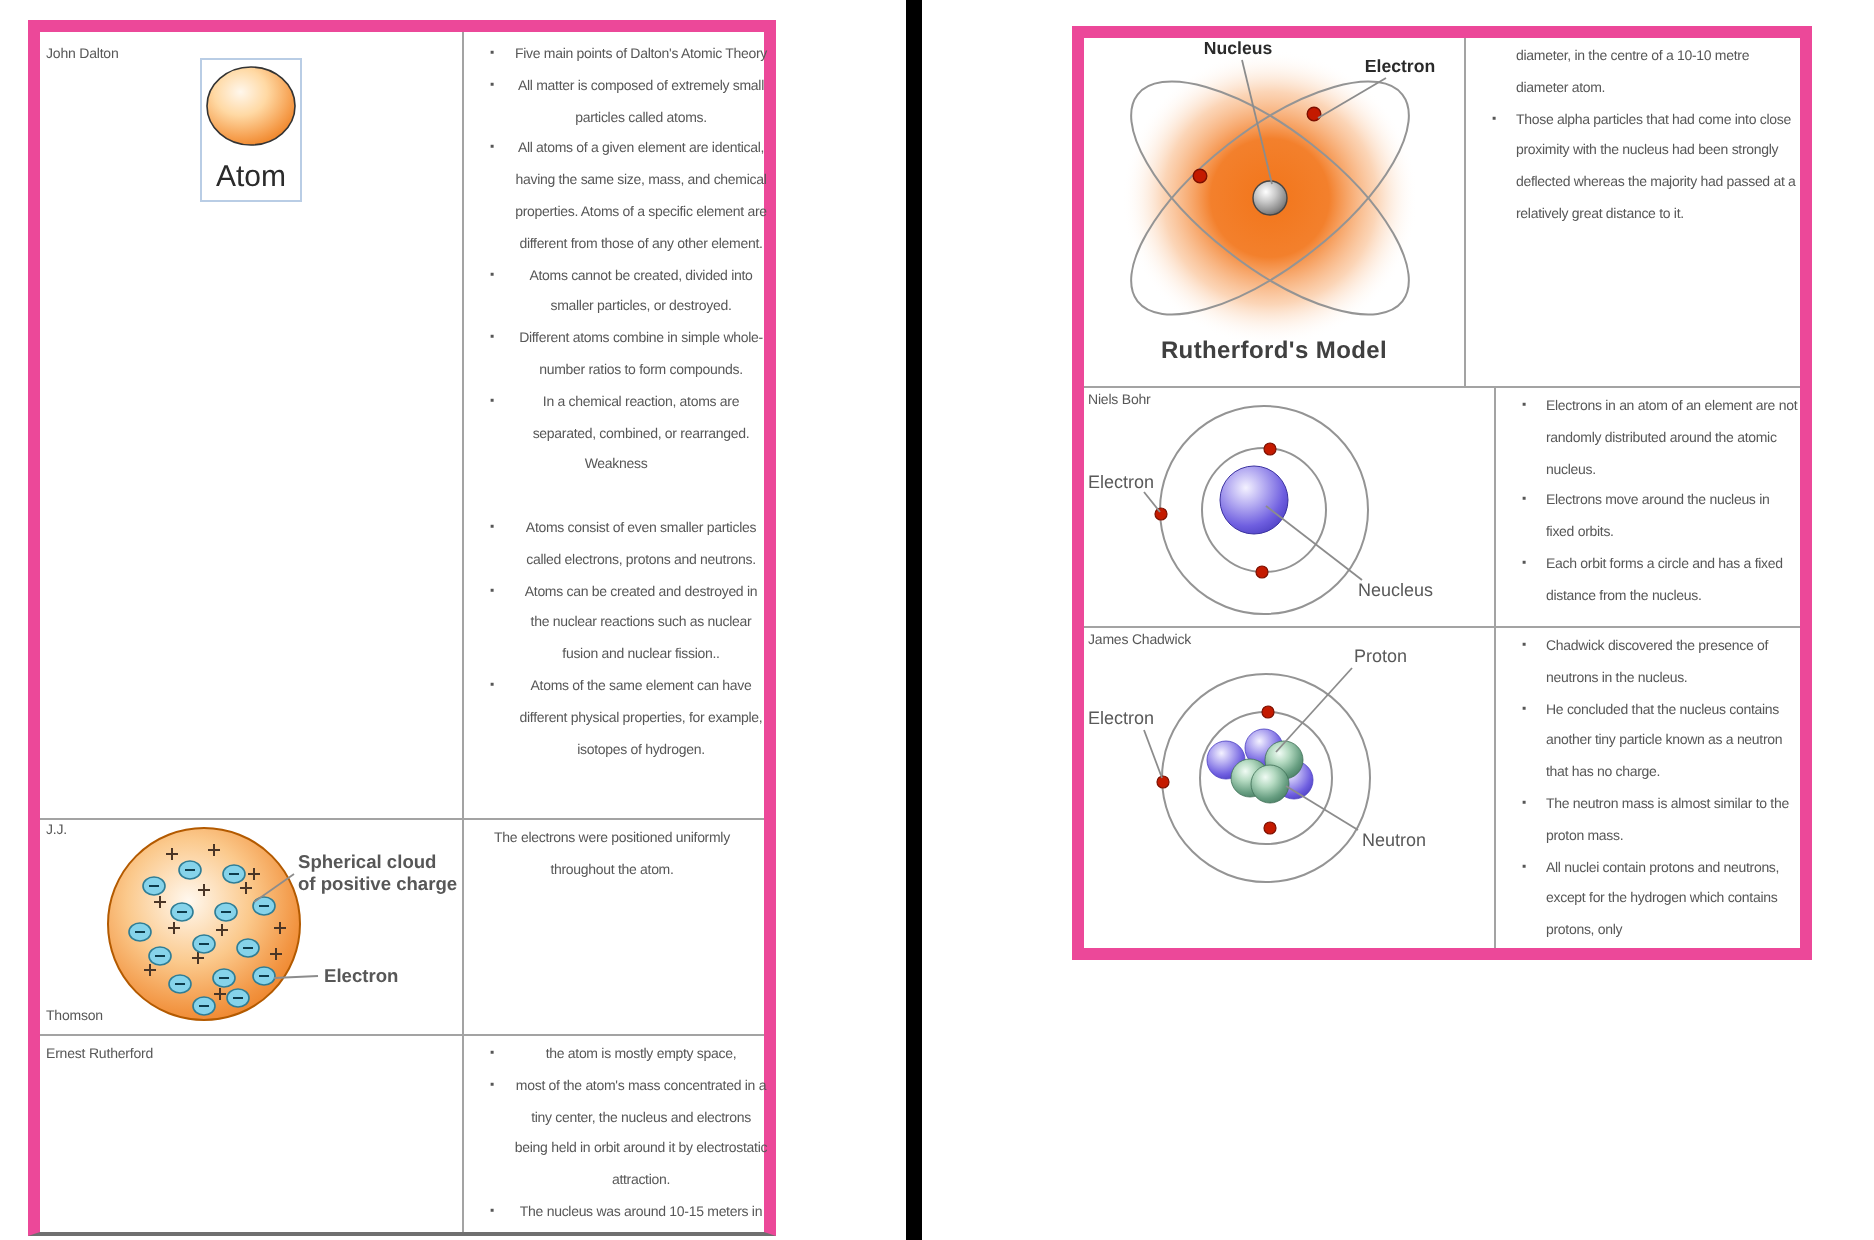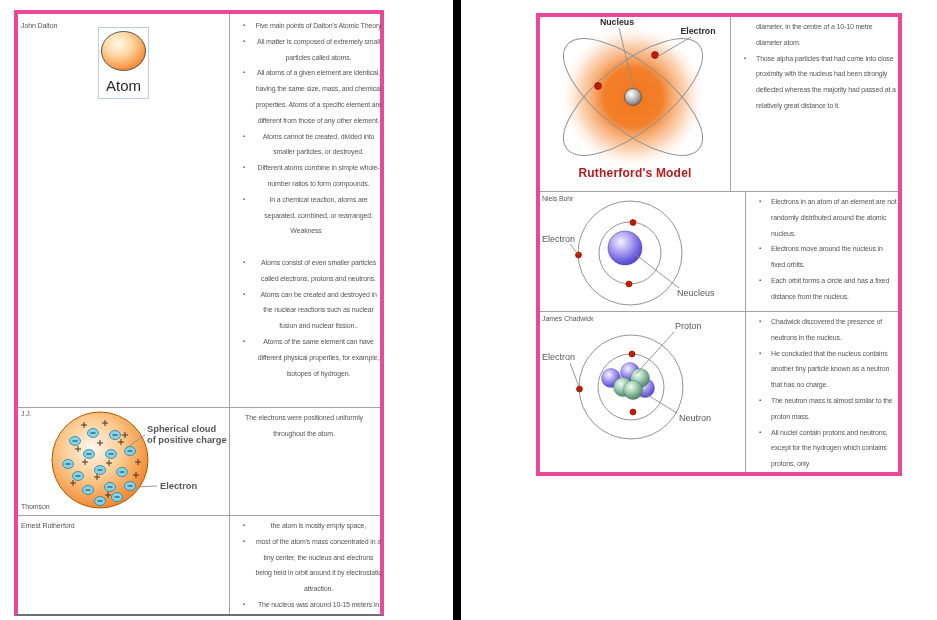--- a/index.html
+++ b/index.html
@@ -1,32 +1,32 @@
 <!DOCTYPE html>
 <html><head>
 <meta charset="utf-8">
 <style>
   html,body{margin:0;padding:0;background:#fff;}
   .doc{position:relative;width:937px;height:620px;background:#fff;overflow:hidden;
        font-family:"Liberation Sans",sans-serif;color:#575757;}
   .bar{position:absolute;left:453px;top:0;width:8px;height:620px;background:#000;}
-  .tbl{position:absolute;border:4px solid #ec4899;background:#fff;}
+  .tbl{position:absolute;border:6px solid #ec4899;background:#fff;}
   .tbl1{left:14px;top:10px;width:362px;height:600px;border-bottom:2px solid #6f6f6f;text-align:center;}
   .tbl2{left:536px;top:13px;width:358px;height:455px;}
   .hl{position:absolute;left:0;right:0;height:1px;background:#a3a3a3;}
   .vl{position:absolute;width:1px;background:#a3a3a3;}
   .name{position:absolute;font-size:7px;letter-spacing:-0.1px;color:#575757;white-space:nowrap;}
   .txt,.bullets{position:absolute;font-size:7px;letter-spacing:-0.15px;line-height:15.8px;color:#575757;}
   .bullets{padding-left:4px;overflow:hidden;}
   ul.b{list-style:none;margin:0;padding:0 0 0 8px;}
   ul.b li{position:relative;padding-left:13px;}
   ul.b li::before{content:"▪";position:absolute;left:1px;top:0;font-size:6px;color:#575757;}
   .weakness{margin-left:-4px;margin-bottom:15.8px;}
   .cont{padding-left:21px;}
-  .caption{position:absolute;font-weight:bold;color:#b91c1c;text-align:center;}
+  .caption{position:absolute;font-weight:bold;color:#404040;text-align:center;}
   .cap-ruth{left:0;top:149px;width:190px;font-size:12px;letter-spacing:0.2px;}
   svg{position:absolute;overflow:visible;}
   svg text{font-family:"Liberation Sans",sans-serif;}
   .lb{font-size:9px;fill:#595959;}
   .lb-b{font-size:8.8px;font-weight:bold;fill:#2a2a2a;}
   .lb-bg{font-size:9.3px;font-weight:bold;fill:#575757;}
   .atomword{font-size:15px;fill:#2b2b2b;}
   .leader{stroke:#8c8c8c;stroke-width:0.9;fill:none;}
   .orbit{stroke:#949494;stroke-width:1;fill:none;}
 </style>

